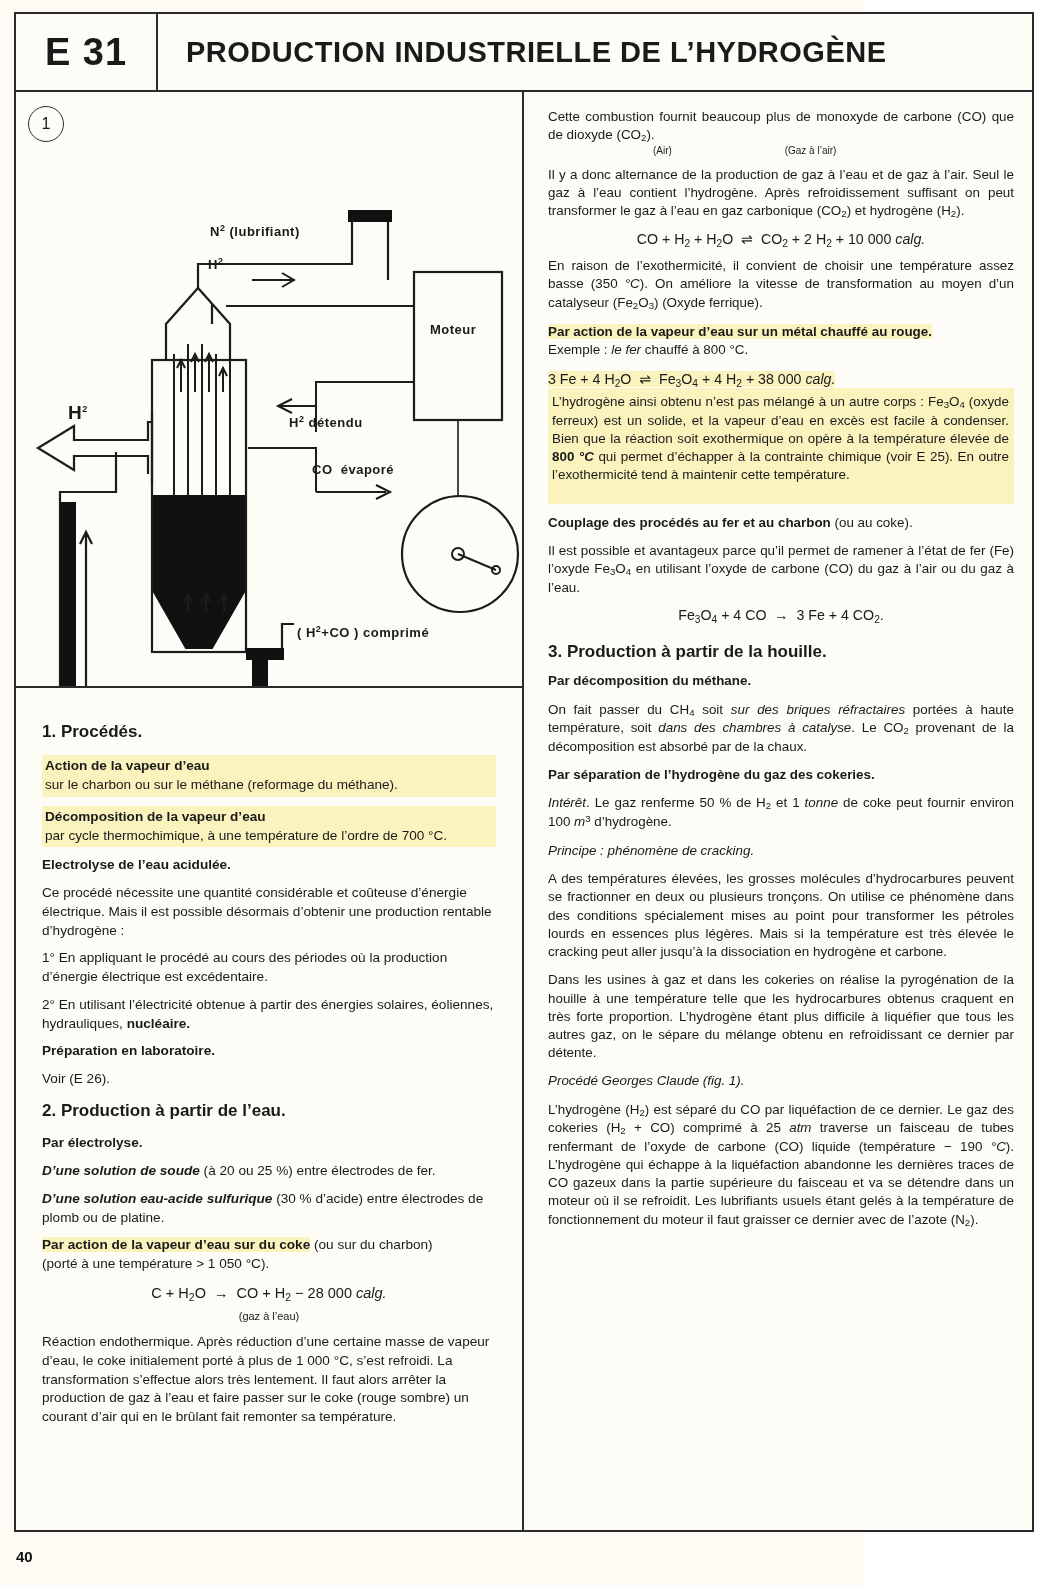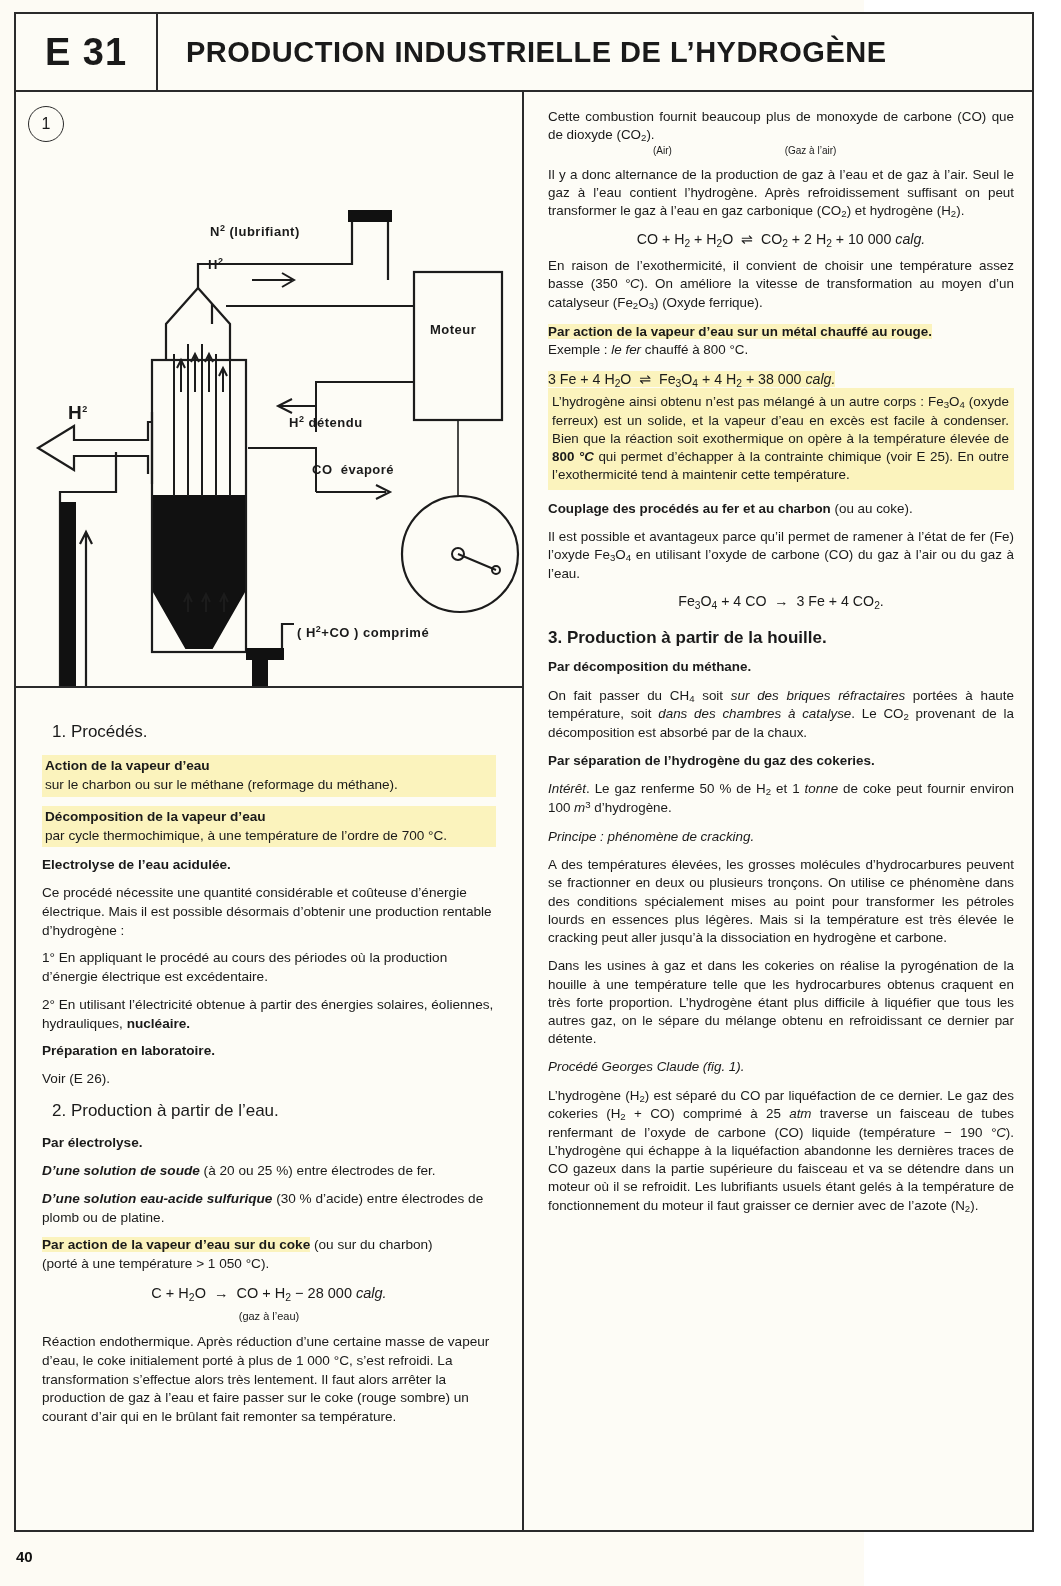--- a/index.html
+++ b/index.html
@@ -119,22 +119,22 @@
 
   
   .left-text {
     padding: 22px 26px 12px 26px;
     font-size: 13.6px;
     line-height: 1.38;
   }
   .left-text p { margin: 0 0 9px 0; }
   h3.sec {
     font-size: 17px;
-    font-weight: normal;
-    margin: 10px 0 12px 10px;
+    font-weight: bold;
+    margin: 10px 0 12px 0;
   }
   .bold { font-weight: bold; }
   .ital { font-style: italic; }
   .hl {
     background: #fbf3bd;
     display: inline;
     box-decoration-break: clone;
     -webkit-box-decoration-break: clone;
   }
   .hl-block {
@@ -154,21 +154,21 @@
   }
   sub { font-size: 0.72em; vertical-align: -0.25em; }
   sup { font-size: 0.72em; vertical-align: 0.45em; }
 
   
   .col-right p { margin: 0 0 10px 0; font-size: 13.4px; line-height: 1.36; text-align: justify; }
   .col-right h3.sec { font-size: 17px; font-weight: bold; margin: 18px 0 10px 0; }
   .sub-head { font-weight: bold; font-size: 13.6px; margin: 0 0 5px 0; }
   .note-box {
     background: #fbf3bd;
-    padding: 5px 5px 5px 4px;
+    padding: 5px 5px 19px 4px;
     margin: 0 0 10px 0;
   }
   .note-box p { margin: 0 0 3px 0; }
   .note-box p:last-child { margin-bottom: 0; }
   .eq-center { text-align: center; font-size: 14.2px; margin: 9px 0 9px 0; }
   .arrow-eq { font-size: 15px; }
   
   .pagenum {
     position: absolute;
     left: 16px;

